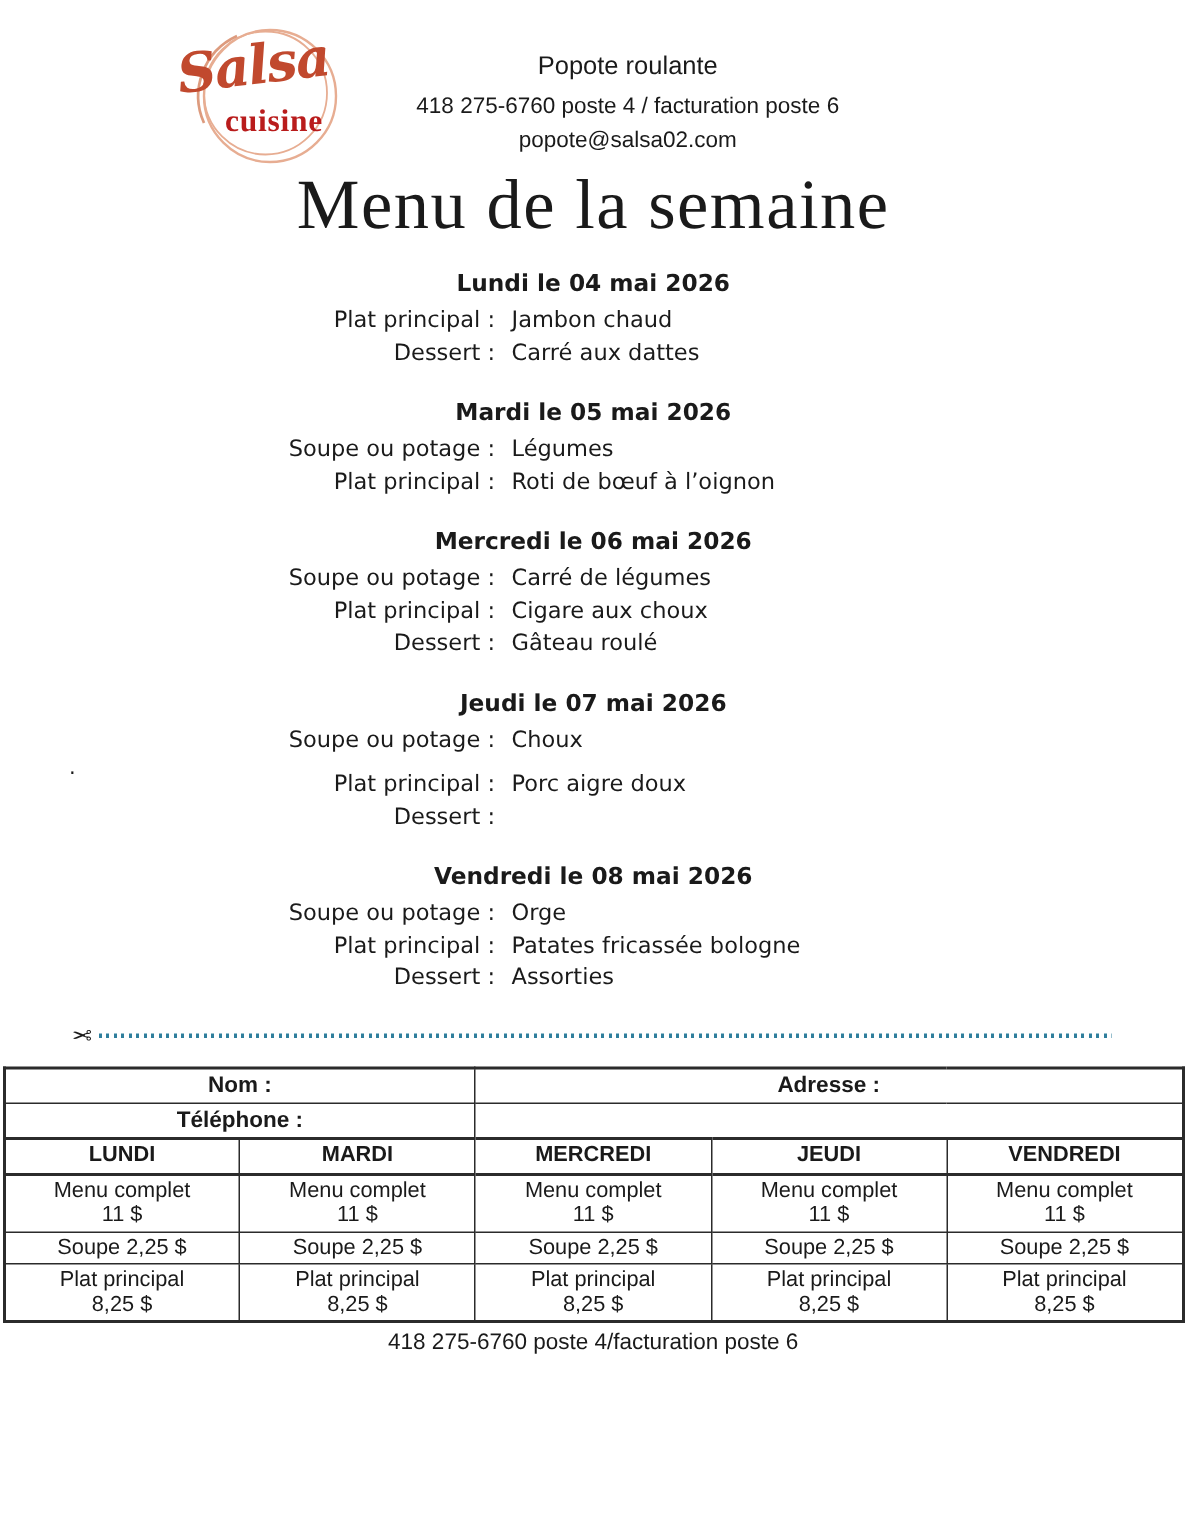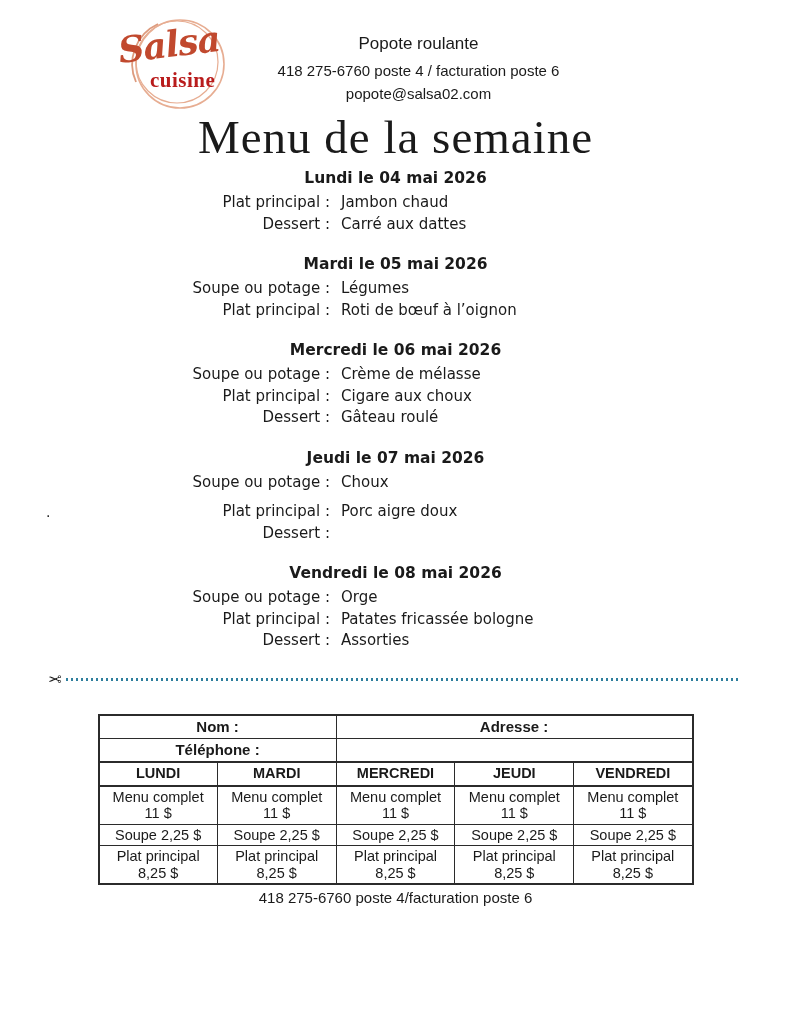--- a/index.html
+++ b/index.html
@@ -54,21 +54,21 @@
     margin:5px 0 0;
     text-align:center;
     font-family:"Liberation Serif", serif;
     font-weight:400;
     font-size:47px;
     line-height:54px;
     letter-spacing:1px;
   }
 
   
-  .menu{margin-top:4px;}
+  .menu{margin-top:15px;}
   .day-section{margin-bottom:19px;}
   .day-heading{
     text-align:center;font-weight:700;
     font-size:15.5px;line-height:20px;margin-bottom:4px;
   }
   .menu-row{display:flex;font-size:15px;line-height:21.5px;}
   .menu-row .label{flex:none;width:330px;text-align:right;}
   .menu-row .value{margin-left:11px;}
   .value-bold{font-weight:700;}
   .gap-before{margin-top:8px;}
@@ -78,21 +78,21 @@
   
   .cut-line{display:flex;align-items:center;height:18px;margin:5px 50px 0 44px;}
   .scissors{font-size:16px;line-height:16px;transform:scaleX(-1);margin-left:4px;}
   .dots{
     flex:1;height:3px;margin-left:5px;
     background:repeating-linear-gradient(90deg, var(--dots) 0 2px, transparent 2px 5px);
   }
 
   
   .order-table{
-    width:596px;margin:25px auto 0;
+    width:788px;margin:11px auto 0;
     border-collapse:collapse;table-layout:fixed;
     font-family:"Liberation Sans", sans-serif;
     font-size:14.5px;
     border:2px solid #2b2b2b;
   }
   .order-table td,.order-table th{
     border:1px solid #2b2b2b;
     padding:1px 4px;
     text-align:center;
     vertical-align:middle;
@@ -165,21 +165,21 @@
       <div class="menu-row">
         <span class="label">Plat principal :</span>
         <span class="value">Roti de bœuf à l’oignon</span>
       </div>
     </div>
 
     <div class="day-section">
       <div class="day-heading">Mercredi le 06 mai 2026</div>
       <div class="menu-row">
         <span class="label">Soupe ou potage :</span>
-        <span class="value">Crème de mélasse</span>
+        <span class="value">Carré de légumes</span>
       </div>
       <div class="menu-row">
         <span class="label">Plat principal :</span>
         <span class="value">Cigare aux choux</span>
       </div>
       <div class="menu-row">
         <span class="label">Dessert :</span>
         <span class="value">Gâteau roulé</span>
       </div>
     </div>

